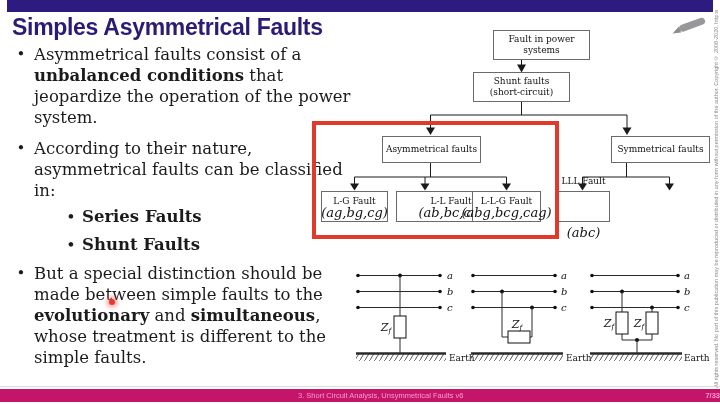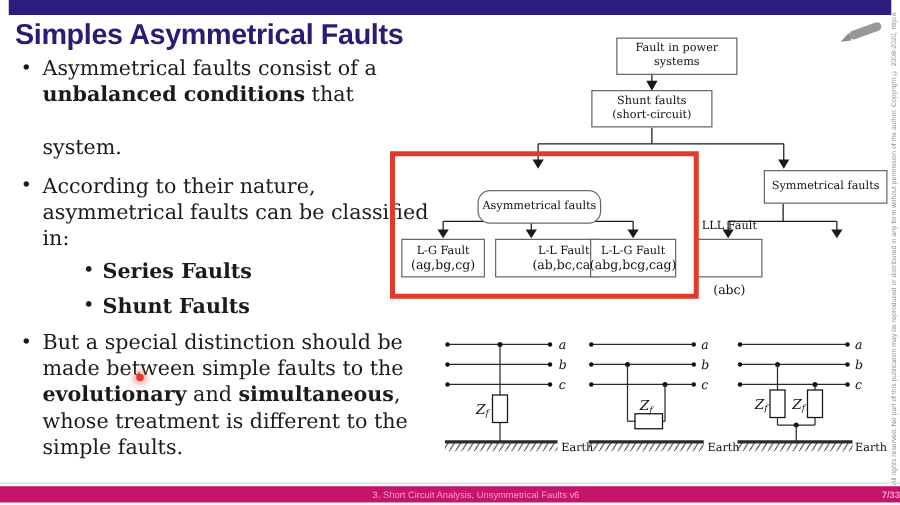--- a/index.html
+++ b/index.html
@@ -13,21 +13,21 @@
   .bullet .mk{width:26px;flex:0 0 26px;text-align:center;font-size:15px;}
   .bullet.b1{margin-bottom:10px;}
   .bullet.b2{margin-bottom:2px;}
   .subs{margin:0 0 4px 52px;line-height:28px;font-weight:bold;}
   .subs .bullet{line-height:28px;}
   .subs .mk{width:22px;flex:0 0 22px;font-size:13px;}
   .fbox{position:absolute;background:#ffffff;border:1px solid #6a6a6a;display:flex;
         flex-direction:column;justify-content:center;align-items:center;text-align:center;
         font-size:9px;line-height:11px;color:#111;z-index:2;white-space:nowrap;}
   .fbox span:empty{display:none;}
-  .fbox .it{font-size:10px;}
+  .fbox .it{font-style:italic;font-size:13px;}
   .redbox{position:absolute;left:312px;top:121px;width:239px;height:110px;
           border:4px solid var(--red,#e13a2c);z-index:5;pointer-events:none;}
   .diag{position:absolute;left:0;top:0;z-index:1;}
   .laser{position:absolute;left:109px;top:299px;width:6px;height:6px;border-radius:50%;
          background:var(--laser,#e8372c);box-shadow:0 0 4px 3px rgba(240,90,90,.45);z-index:6;}
   .vtext{position:absolute;right:1px;top:10px;height:378px;writing-mode:vertical-rl;
          transform:rotate(180deg);font-family:"Liberation Sans",sans-serif;font-size:5.5px;
          color:var(--gray,#8b8b8b);white-space:nowrap;overflow:hidden;}
   .hairline{position:absolute;left:0;top:386px;width:720px;height:1px;background:#dcdcdc;}
   .footer{position:absolute;left:0;top:389px;width:720px;height:13px;background:var(--footer,#c4156b);
@@ -50,21 +50,21 @@
   <svg class="diag" width="720" height="404" viewBox="0 0 720 404" style="z-index:4;pointer-events:none;">
     <g transform="rotate(-20 690 26)">
       <rect x="679" y="22" width="27" height="7" rx="3.5" fill="#98989a"></rect>
       <polygon points="671,27 679.5,22.6 679.5,29" fill="#8d8d8f"></polygon>
     </g>
   </svg>
 
   <div class="content">
     <div class="bullet b1">
       <span class="mk">•</span>
-      <div class="bt"><span>Asymmetrical faults consist of a</span><br><b>unbalanced conditions</b><span> that</span><br><br><span>system.</span></div>
+      <div class="bt"><span>Asymmetrical faults consist of a</span><br><b>unbalanced conditions</b><span> that</span><br><span>jeopardize the operation of the power</span><br><span>system.</span></div>
     </div>
     <div class="bullet b2">
       <span class="mk">•</span>
       <div class="bt"><span>According to their nature,</span><br><span>asymmetrical faults can be classified</span><br><span>in:</span></div>
     </div>
     <div class="subs">
       <div class="bullet">
         <span class="mk">•</span>
         <div class="bt"><b>Series Faults</b></div>
       </div>
@@ -190,21 +190,21 @@
   </svg>
 
   <div class="fbox" style="left:473px;top:30px;width:95px;height:28px;margin-left:20px;">
     <span>Fault in power</span>
     <span>systems</span>
   </div>
   <div class="fbox" style="left:473px;top:72px;width:95px;height:28px;">
     <span>Shunt faults</span>
     <span>(short-circuit)</span>
   </div>
-  <div class="fbox" style="left:382px;top:152px;width:97px;height:25px;border-radius:10px;">
+  <div class="fbox" style="left:382px;top:136px;width:97px;height:25px;">
     <span>Asymmetrical faults</span>
   </div>
   <div class="fbox" style="left:611px;top:136px;width:97px;height:25px;align-items:center;">
     <span>Symmetrical faults</span>
   </div>
   <div class="fbox" style="left:321px;top:191px;width:65px;height:29px;">
     <span>L-G Fault</span>
     <span class="it">(ag,bg,cg)</span>
   </div>
   <div class="fbox" style="left:396px;top:191px;width:56px;height:29px;padding-left:26px;">

